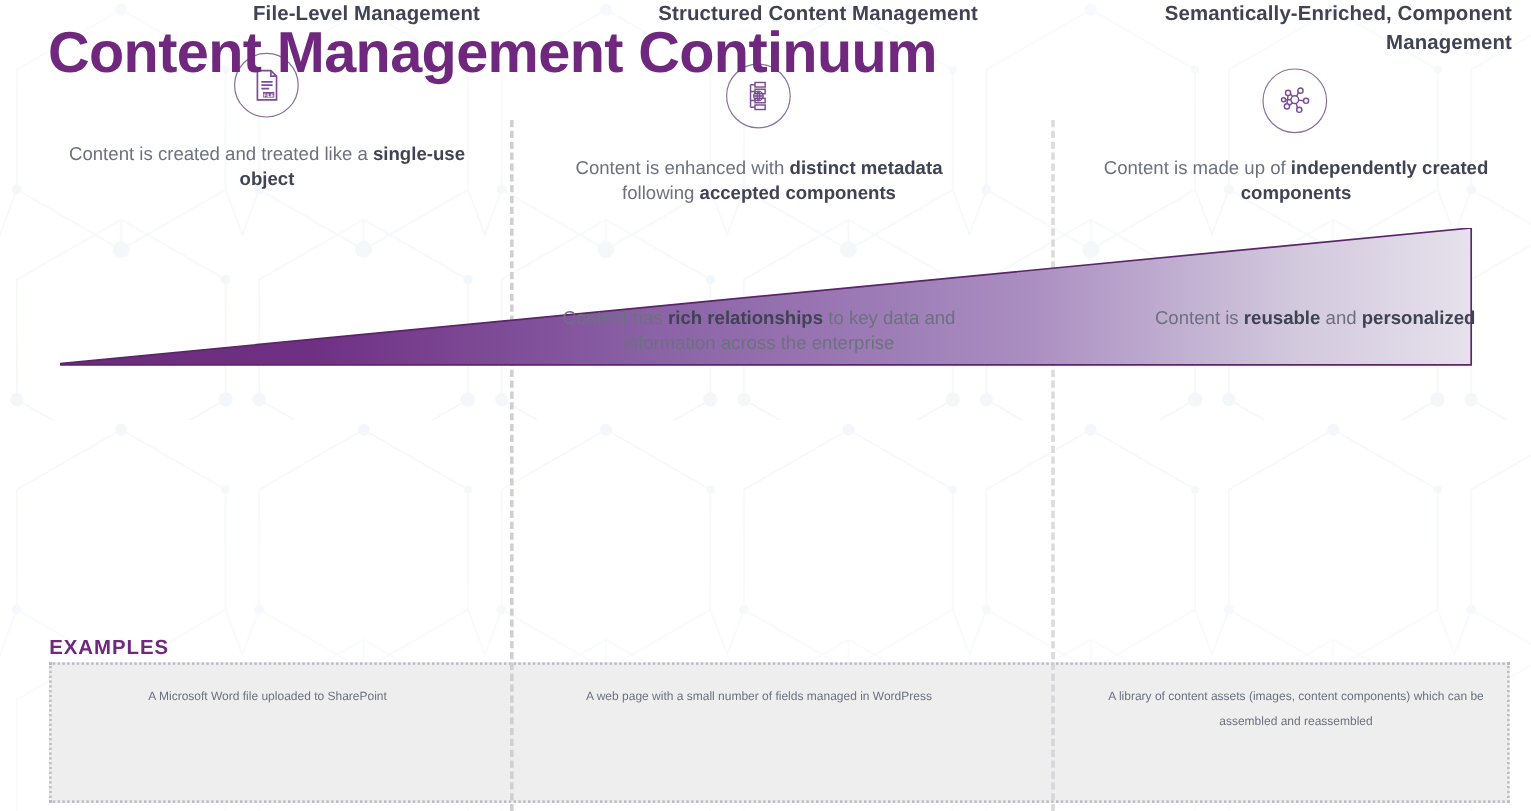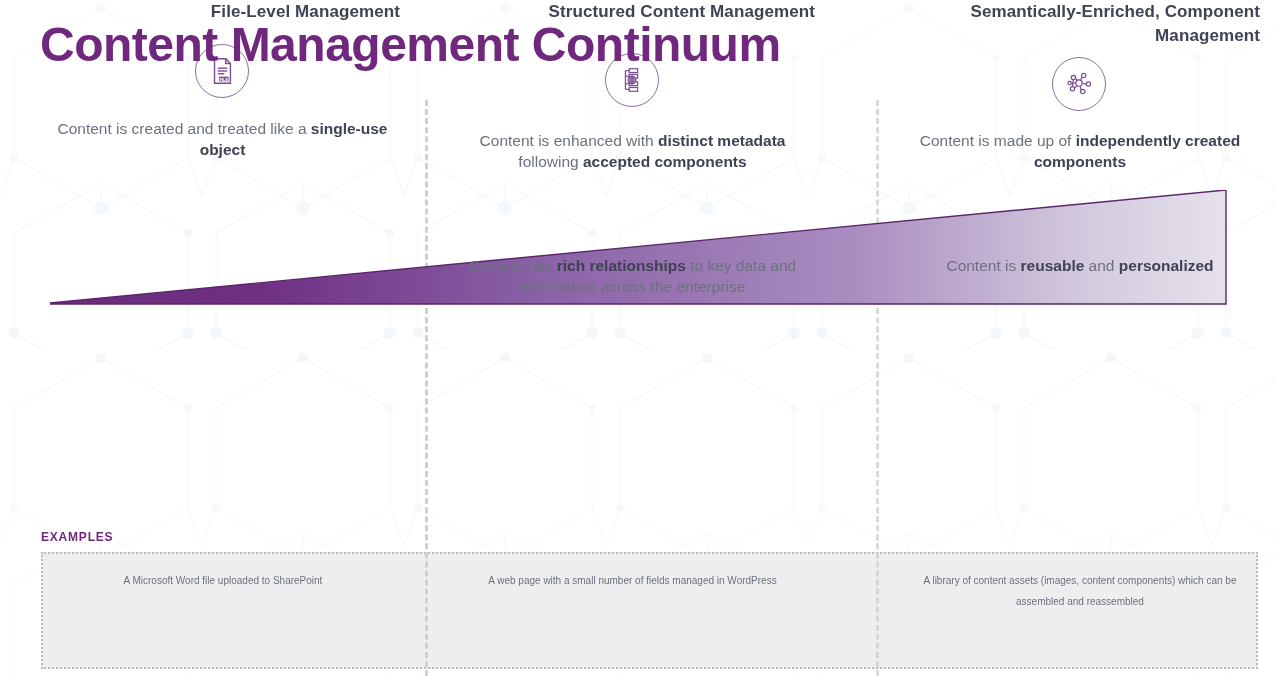--- a/index.html
+++ b/index.html
@@ -108,21 +108,21 @@
     font-weight: 400;
   }
   .desc b { color: #3f4353; font-weight: 700; }
 
   
   #examples-label {
     position: absolute;
     left: 41px;
     top: 530px;
     z-index: 5;
-    font-size: 12px;
+    font-size: 17px;
     font-weight: 700;
     letter-spacing: 0.8px;
     color: #70287E;
   }
   #examples-box {
     position: absolute;
     left: 41px;
     top: 552px;
     width: 1217px;
     height: 117px;
@@ -270,21 +270,21 @@
         <line x1="18.4" y1="22.4" x2="17.2" y2="18.2"></line>
         <line x1="11.2" y1="20.2" x2="14.2" y2="17.6"></line>
         <line x1="7.8" y1="15" x2="12.6" y2="15"></line>
         <line x1="10" y1="11.3" x2="9" y2="18.7"></line>
       </svg>
     </div>
 
     <div class="desc" style="left:0; top:130px; width:360px;">
       <span><span>Content is made up of </span><b>independently created components</b></span>
     </div>
-    <div class="desc" style="left:0; top:255px; width:360px;text-align:center;">
+    <div class="desc" style="left:16px; top:255px; width:360px;text-align:center;">
       <span><span>Content is </span><b>reusable</b><span> and </span><b>personalized</b></span>
     </div>
   </div>
 
   <div id="examples-label">EXAMPLES</div>
   <div id="examples-box"></div>
 
   <div class="example-cell" id="example-1">A Microsoft Word file uploaded to SharePoint</div>
   <div class="example-cell" id="example-3">A library of content assets (images, content components) which can be assembled and reassembled</div>
   <div class="example-cell" id="example-2">A web page with a small number of fields managed in WordPress</div>

